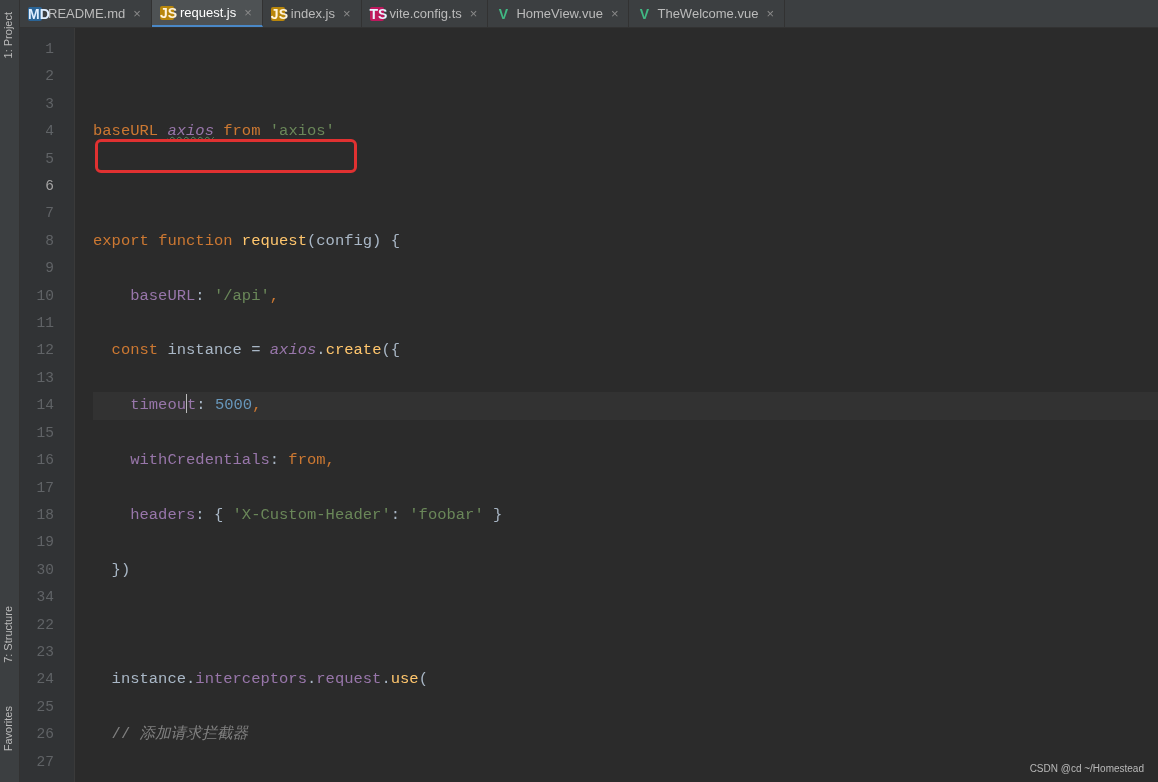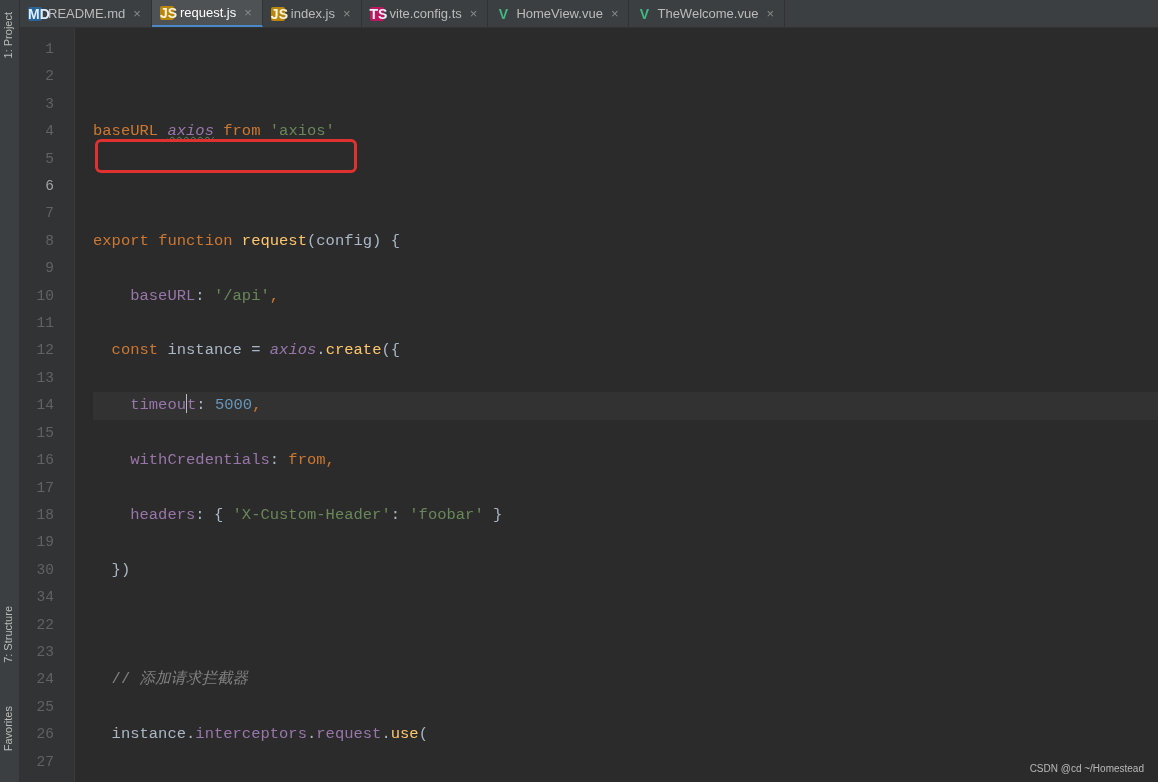--- a/index.html
+++ b/index.html
@@ -158,22 +158,22 @@
 <div class="ln"><span class="kw">baseURL</span> <span class="prop ident-it ul-green">axios</span> <span class="kw">from</span> <span class="str">'axios'</span></div>
 <div class="ln"></div>
 <div class="ln"><span class="kw">export</span> <span class="kw">function</span> <span class="fn">request</span>(<span class="param">config</span>) {</div>
 <div class="ln">    <span class="prop">baseURL</span>: <span class="str">'/api'</span><span class="kw">,</span></div>
 <div class="ln">  <span class="kw">const</span> <span>instance</span> <span>=</span> <span class="prop ident-it">axios</span>.<span class="fn">create</span>({</div>
 <div class="ln cur">    <span class="prop">timeou</span><span class="caret"></span><span class="prop">t</span>: <span class="num">5000</span><span class="kw">,</span></div>
 <div class="ln">    <span class="prop">withCredentials</span>: <span class="kw">from</span><span class="kw">,</span></div>
 <div class="ln">    <span class="prop">headers</span>: { <span class="str">'X-Custom-Header'</span>: <span class="str">'foobar'</span> }</div>
 <div class="ln">  })</div>
 <div class="ln"></div>
+<div class="ln">  <span>instance</span>.<span class="prop">interceptors</span>.<span class="prop">request</span>.<span class="fn">use</span>(</div>
 <div class="ln">  <span class="com">// </span><span class="com-it">添加请求拦截器</span></div>
-<div class="ln">  <span>instance</span>.<span class="prop">interceptors</span>.<span class="prop">request</span>.<span class="fn">use</span>(</div>
 <div class="ln">    <span class="hint">onFulfilled:</span> <span class="kw">function</span> (<span class="param">config</span> <span class="hint">: InternalAxiosRequestConfig </span>) {</div>
 
 
 
 
 
 
 
 
 

